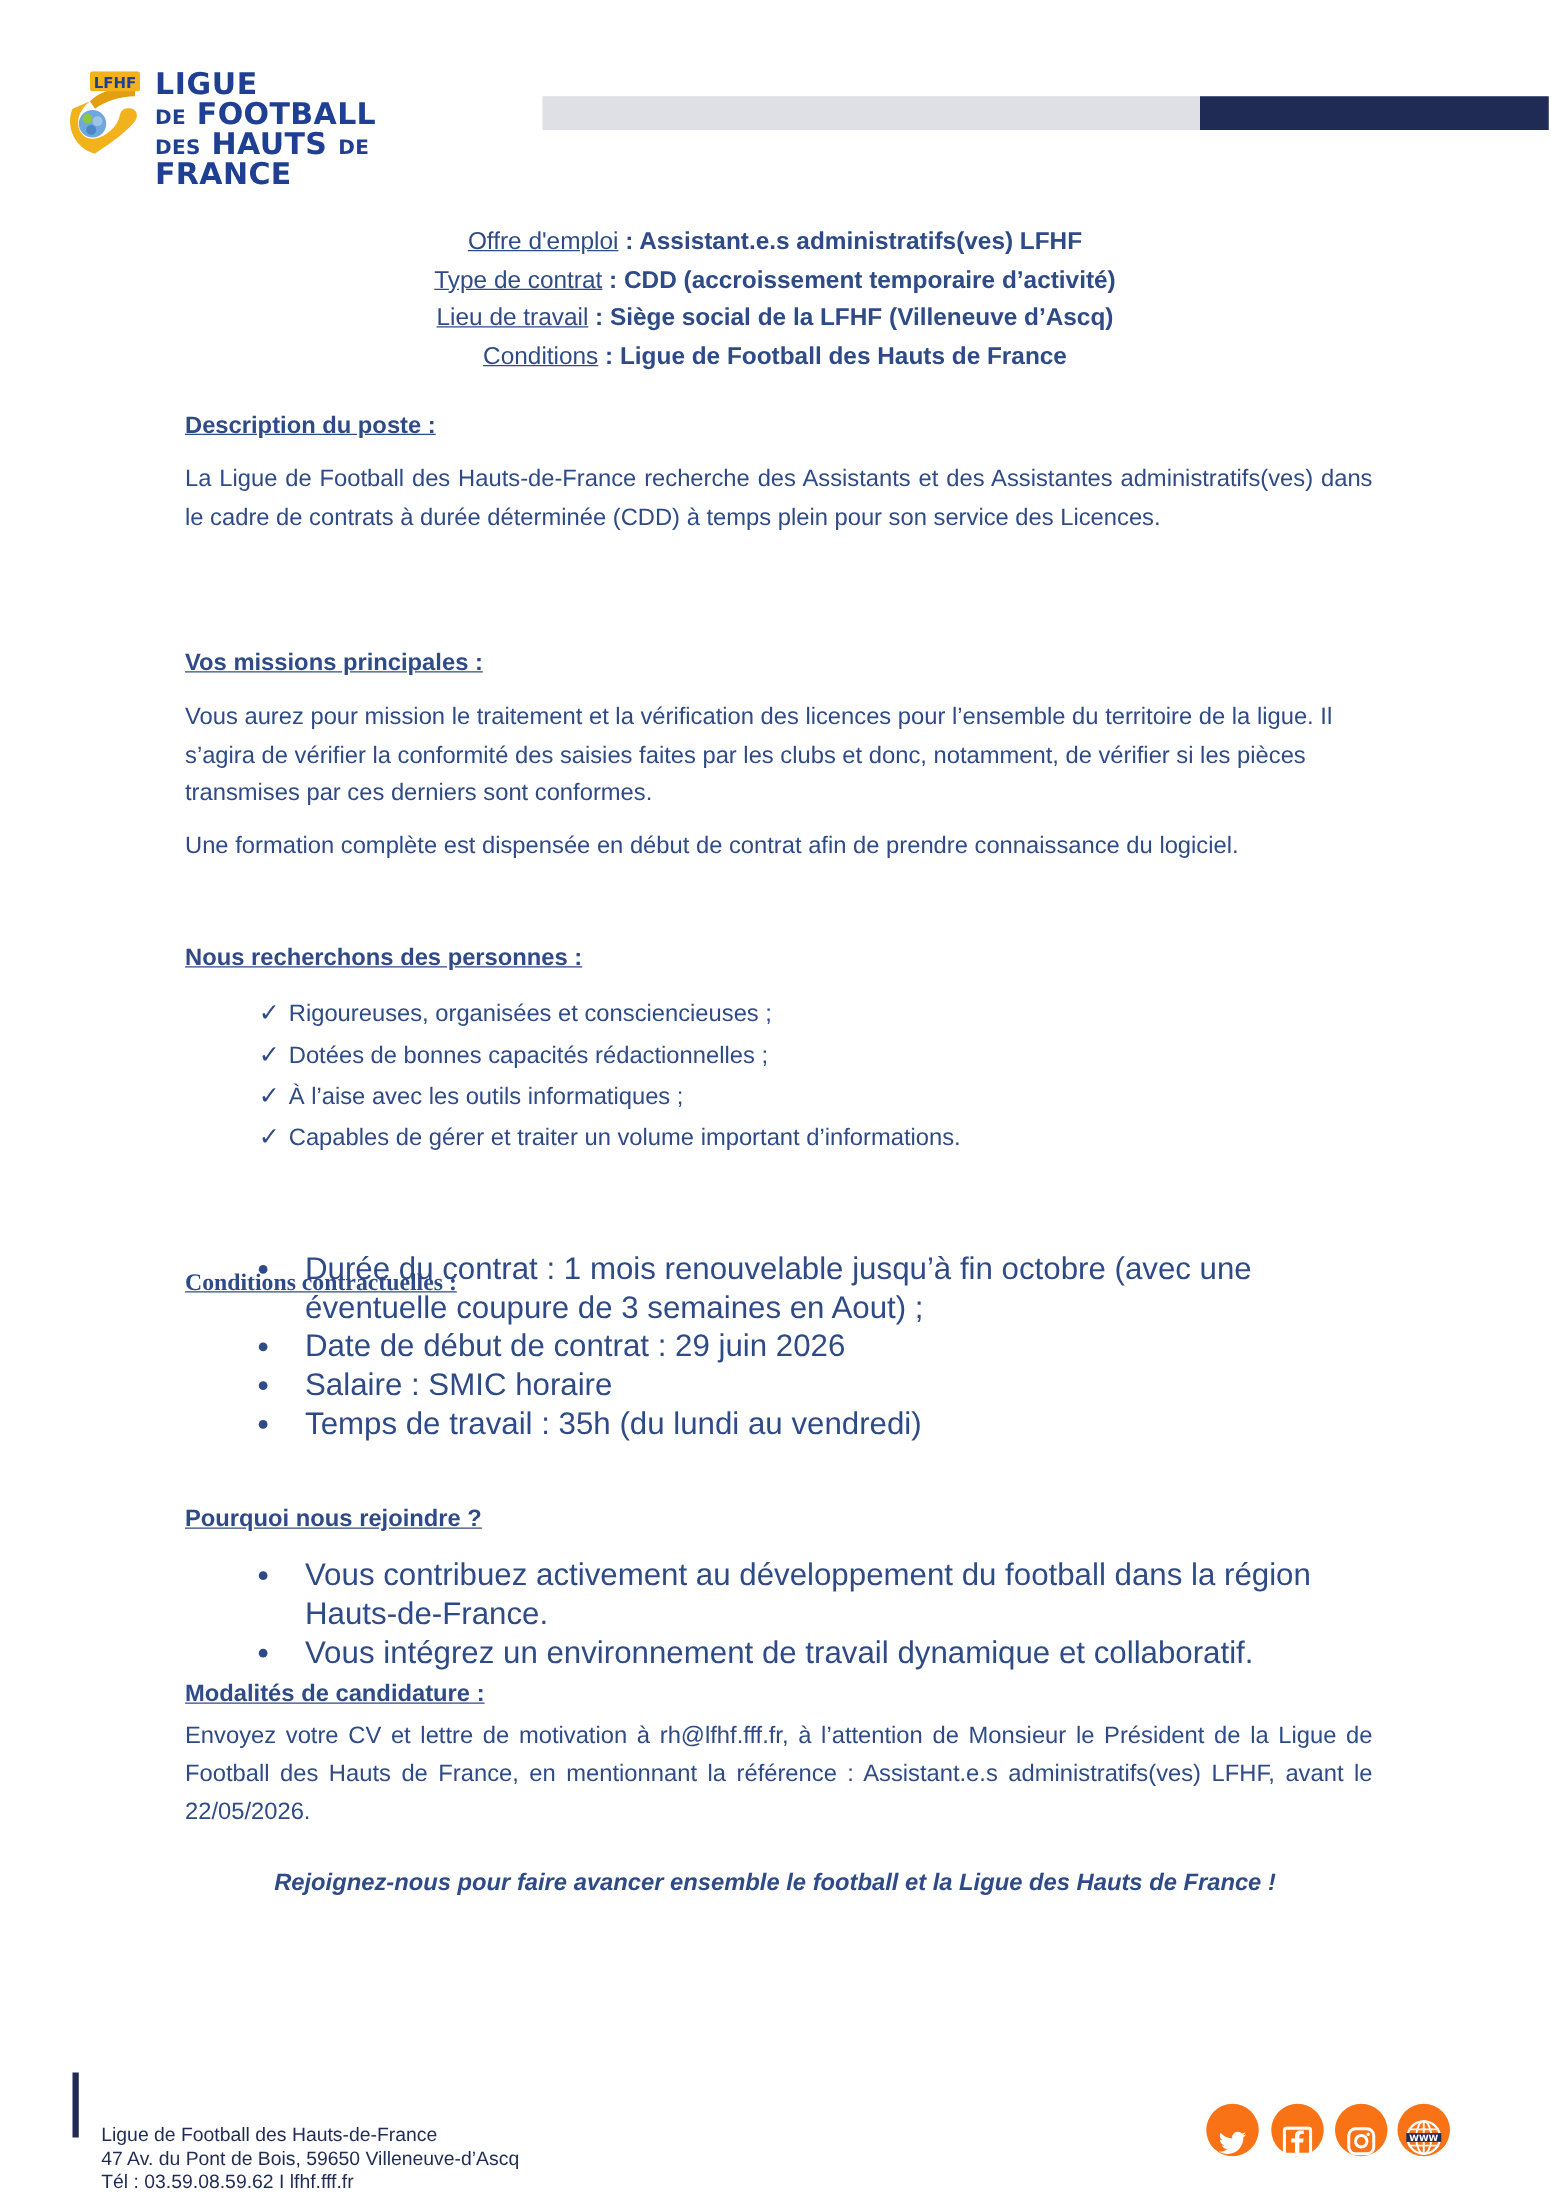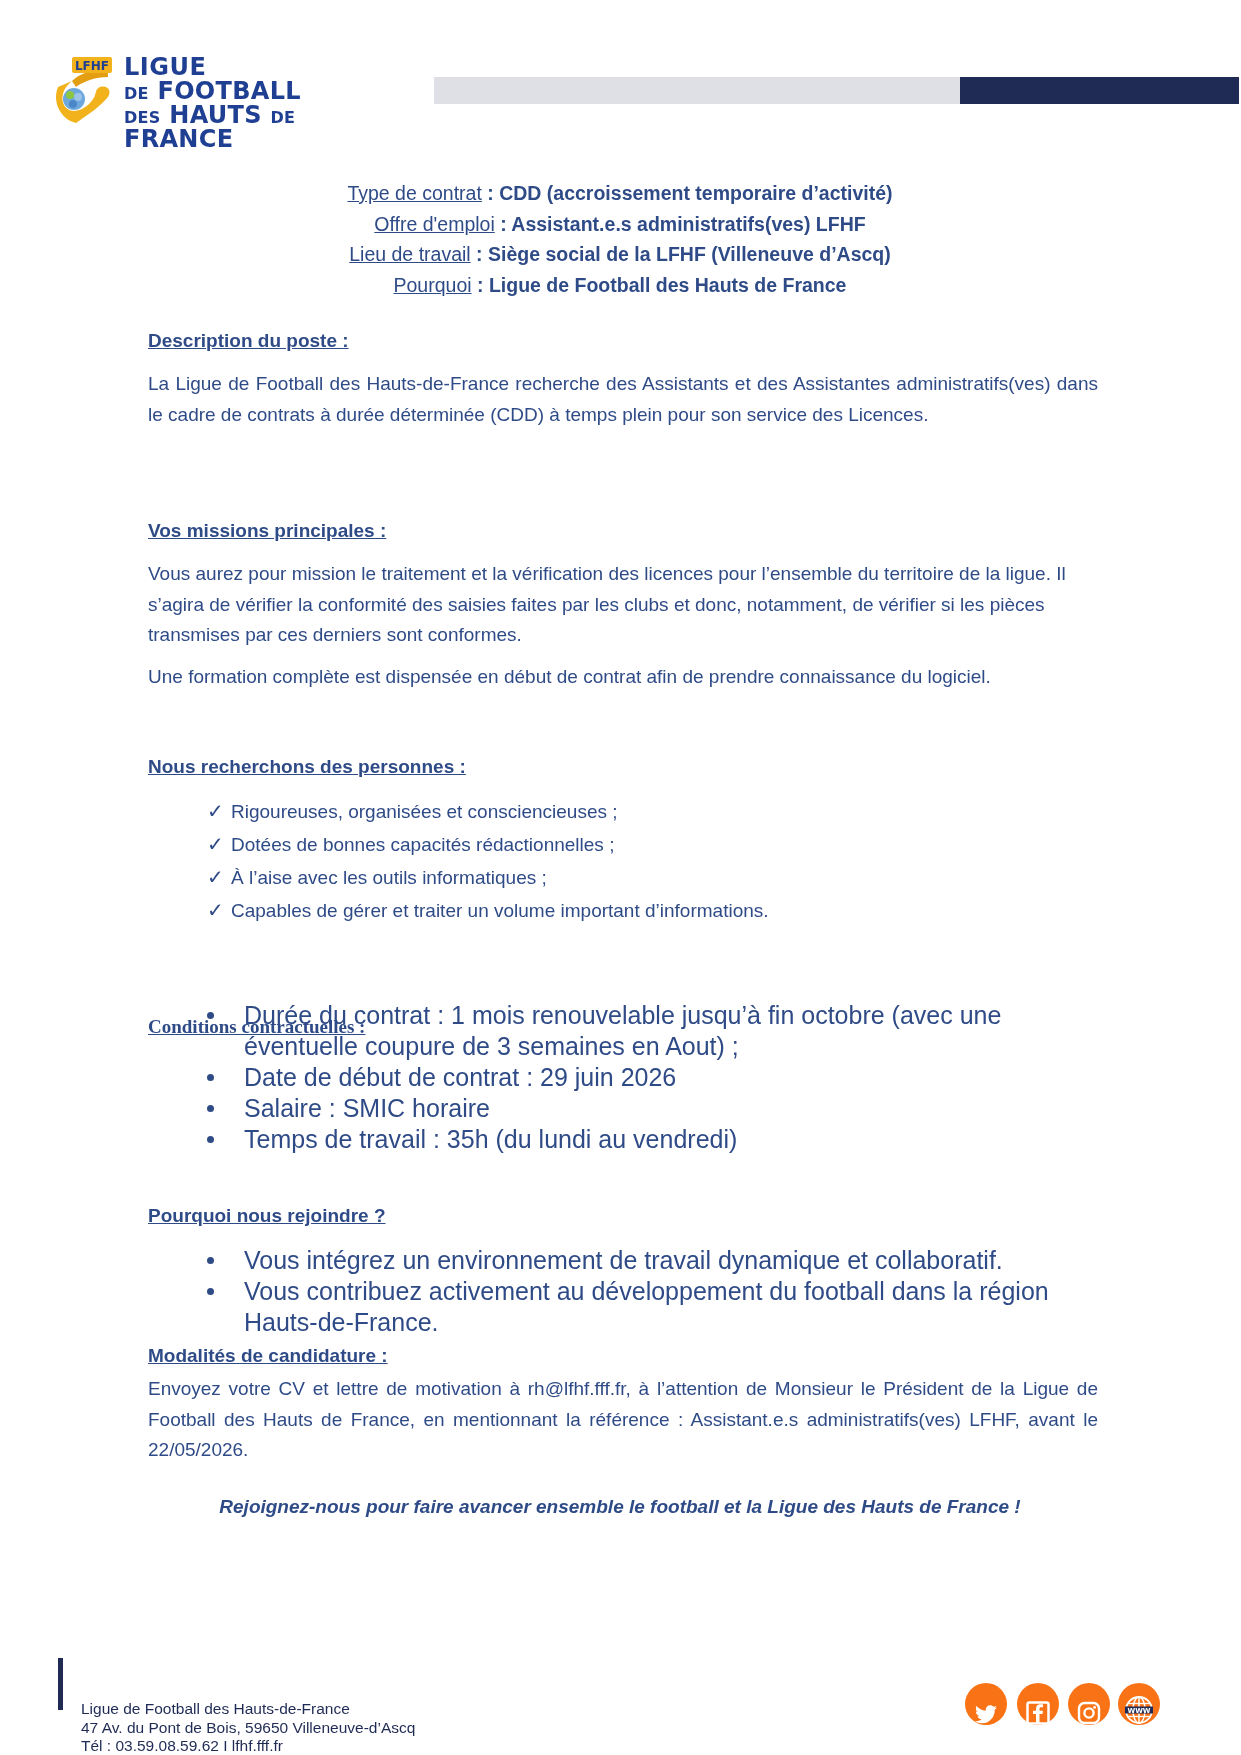--- a/index.html
+++ b/index.html
@@ -59,24 +59,24 @@
   <div class="logo-text">
     <div class="logo-line1">LIGUE</div>
     <div class="logo-line2"><span class="logo-small">DE</span> <span>FOOTBALL</span></div>
     <div class="logo-line3"><span class="logo-small">DES</span> <span>HAUTS</span> <span class="logo-small">DE</span> <span>FRANCE</span></div>
   </div>
 </div>
 <div class="bar-grey"></div>
 <div class="bar-navy"></div>
 
 <div class="text center-block">
+  <div><span class="ul">Offre d'emploi</span><span> : Assistant.e.s administratifs(ves) LFHF</span></div>
   <div><span class="ul">Type de contrat</span><span> : CDD (accroissement temporaire d’activité)</span></div>
-  <div><span class="ul">Offre d'emploi</span><span> : Assistant.e.s administratifs(ves) LFHF</span></div>
   <div><span class="ul">Lieu de travail</span><span> : Siège social de la LFHF (Villeneuve d’Ascq)</span></div>
-  <div><span class="ul">Pourquoi</span><span> : Ligue de Football des Hauts de France</span></div>
+  <div><span class="ul">Conditions</span><span> : Ligue de Football des Hauts de France</span></div>
 </div>
 
 <div class="text section-title" style="top:330px;">Description du poste :</div>
 <div class="text para justify" style="top:369px;">La Ligue de Football des Hauts-de-France recherche des Assistants et des Assistantes administratifs(ves) dans le cadre de contrats à durée déterminée (CDD) à temps plein pour son service des Licences.</div>
 
 <div class="text section-title" style="top:520px;">Vos missions principales :</div>
 <div class="text para" style="top:559px;">Vous aurez pour mission le traitement et la vérification des licences pour l’ensemble du territoire de la ligue. Il s’agira de vérifier la conformité des saisies faites par les clubs et donc, notamment, de vérifier si les pièces transmises par ces derniers sont conformes.</div>
 <div class="text para" style="top:662px;">Une formation complète est dispensée en début de contrat afin de prendre connaissance du logiciel.</div>
 
 <div class="text section-title" style="top:756px;">Nous recherchons des personnes :</div>
@@ -102,22 +102,22 @@
 <div class="text section-title" style="top:1016px;font-family:Liberation Serif, serif;">Conditions contractuelles :</div>
 <ul class="text bullet-list" style="top:1000px;">
   <li><span class="dot"></span><span>Durée du contrat : 1 mois renouvelable jusqu’à fin octobre (avec une éventuelle coupure de 3 semaines en Aout) ;</span></li>
   <li><span class="dot"></span><span>Date de début de contrat : 29 juin 2026</span></li>
   <li><span class="dot"></span><span>Salaire : SMIC horaire</span></li>
   <li><span class="dot"></span><span>Temps de travail : 35h (du lundi au vendredi)</span></li>
 </ul>
 
 <div class="text section-title" style="top:1205px;">Pourquoi nous rejoindre ?</div>
 <ul class="text bullet-list" style="top:1245px;">
+  <li><span class="dot"></span><span>Vous contribuez activement au développement du football dans la région Hauts-de-France.</span></li>
   <li><span class="dot"></span><span>Vous intégrez un environnement de travail dynamique et collaboratif.</span></li>
-  <li><span class="dot"></span><span>Vous contribuez activement au développement du football dans la région Hauts-de-France.</span></li>
 </ul>
 
 <div class="text section-title" style="top:1345px;">Modalités de candidature :</div>
 <div class="text para justify" style="top:1374px;"><span>Envoyez votre CV et lettre de motivation à </span><span class="strong">rh@lfhf.fff.fr</span><span>, à l’attention de Monsieur le Président de la Ligue de Football des Hauts de France, en mentionnant la référence : </span><span class="strong">Assistant.e.s administratifs(ves) LFHF</span><span>, avant le 22/05/2026.</span></div>
 
 <div class="text closing">Rejoignez-nous pour faire avancer ensemble le football et la Ligue des Hauts de France !</div>
 
 <div class="footer-bar"></div>
 <div class="footer-text">
   <div class="fname">Ligue de Football des Hauts-de-France</div>

